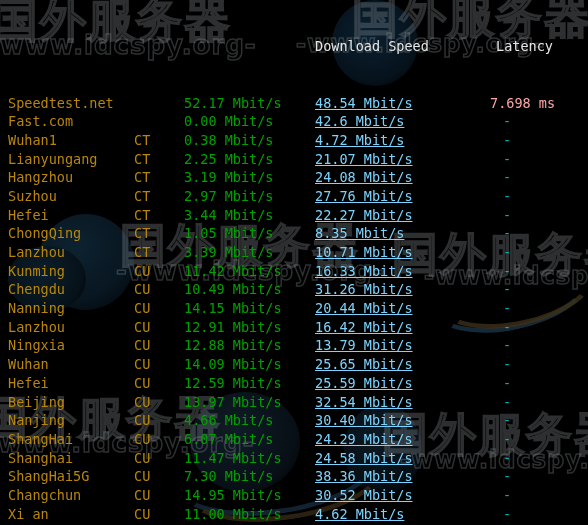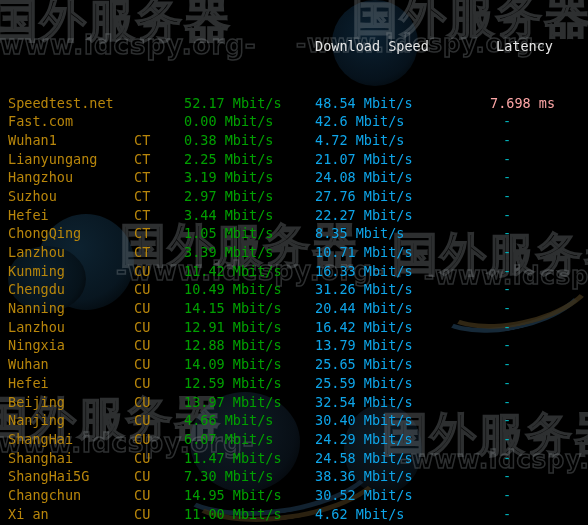--- a/index.html
+++ b/index.html
@@ -99,21 +99,21 @@
   .c-latency.dash { left: 503px; }
 
   .hdr .c-node,
   .hdr .c-upload,
   .hdr .c-download { color: #e6e6e6; }
   .hdr .c-latency  { color: #e6e6e6; left: 496px; }
 
   .node      { color: #b8860b; }
   .isp       { color: #b8860b; text-align: right; }
   .upload    { color: #00a000; margin-left: 24px; }
-  .download  { color: #0ea5e9; }
+  .download  { color: #7dd3fc; text-decoration: underline; }
   .latency   { color: #00b0b8; }
   .latency.val { color: #fca5a5; }
 </style>
 </head>
 <body>
 
 <div class="wm-layer">
   <div class="wm-blob blob-a"></div>
   <div class="wm-blob blob-a2"></div>
   <div class="wm-blob blob-b"></div>

